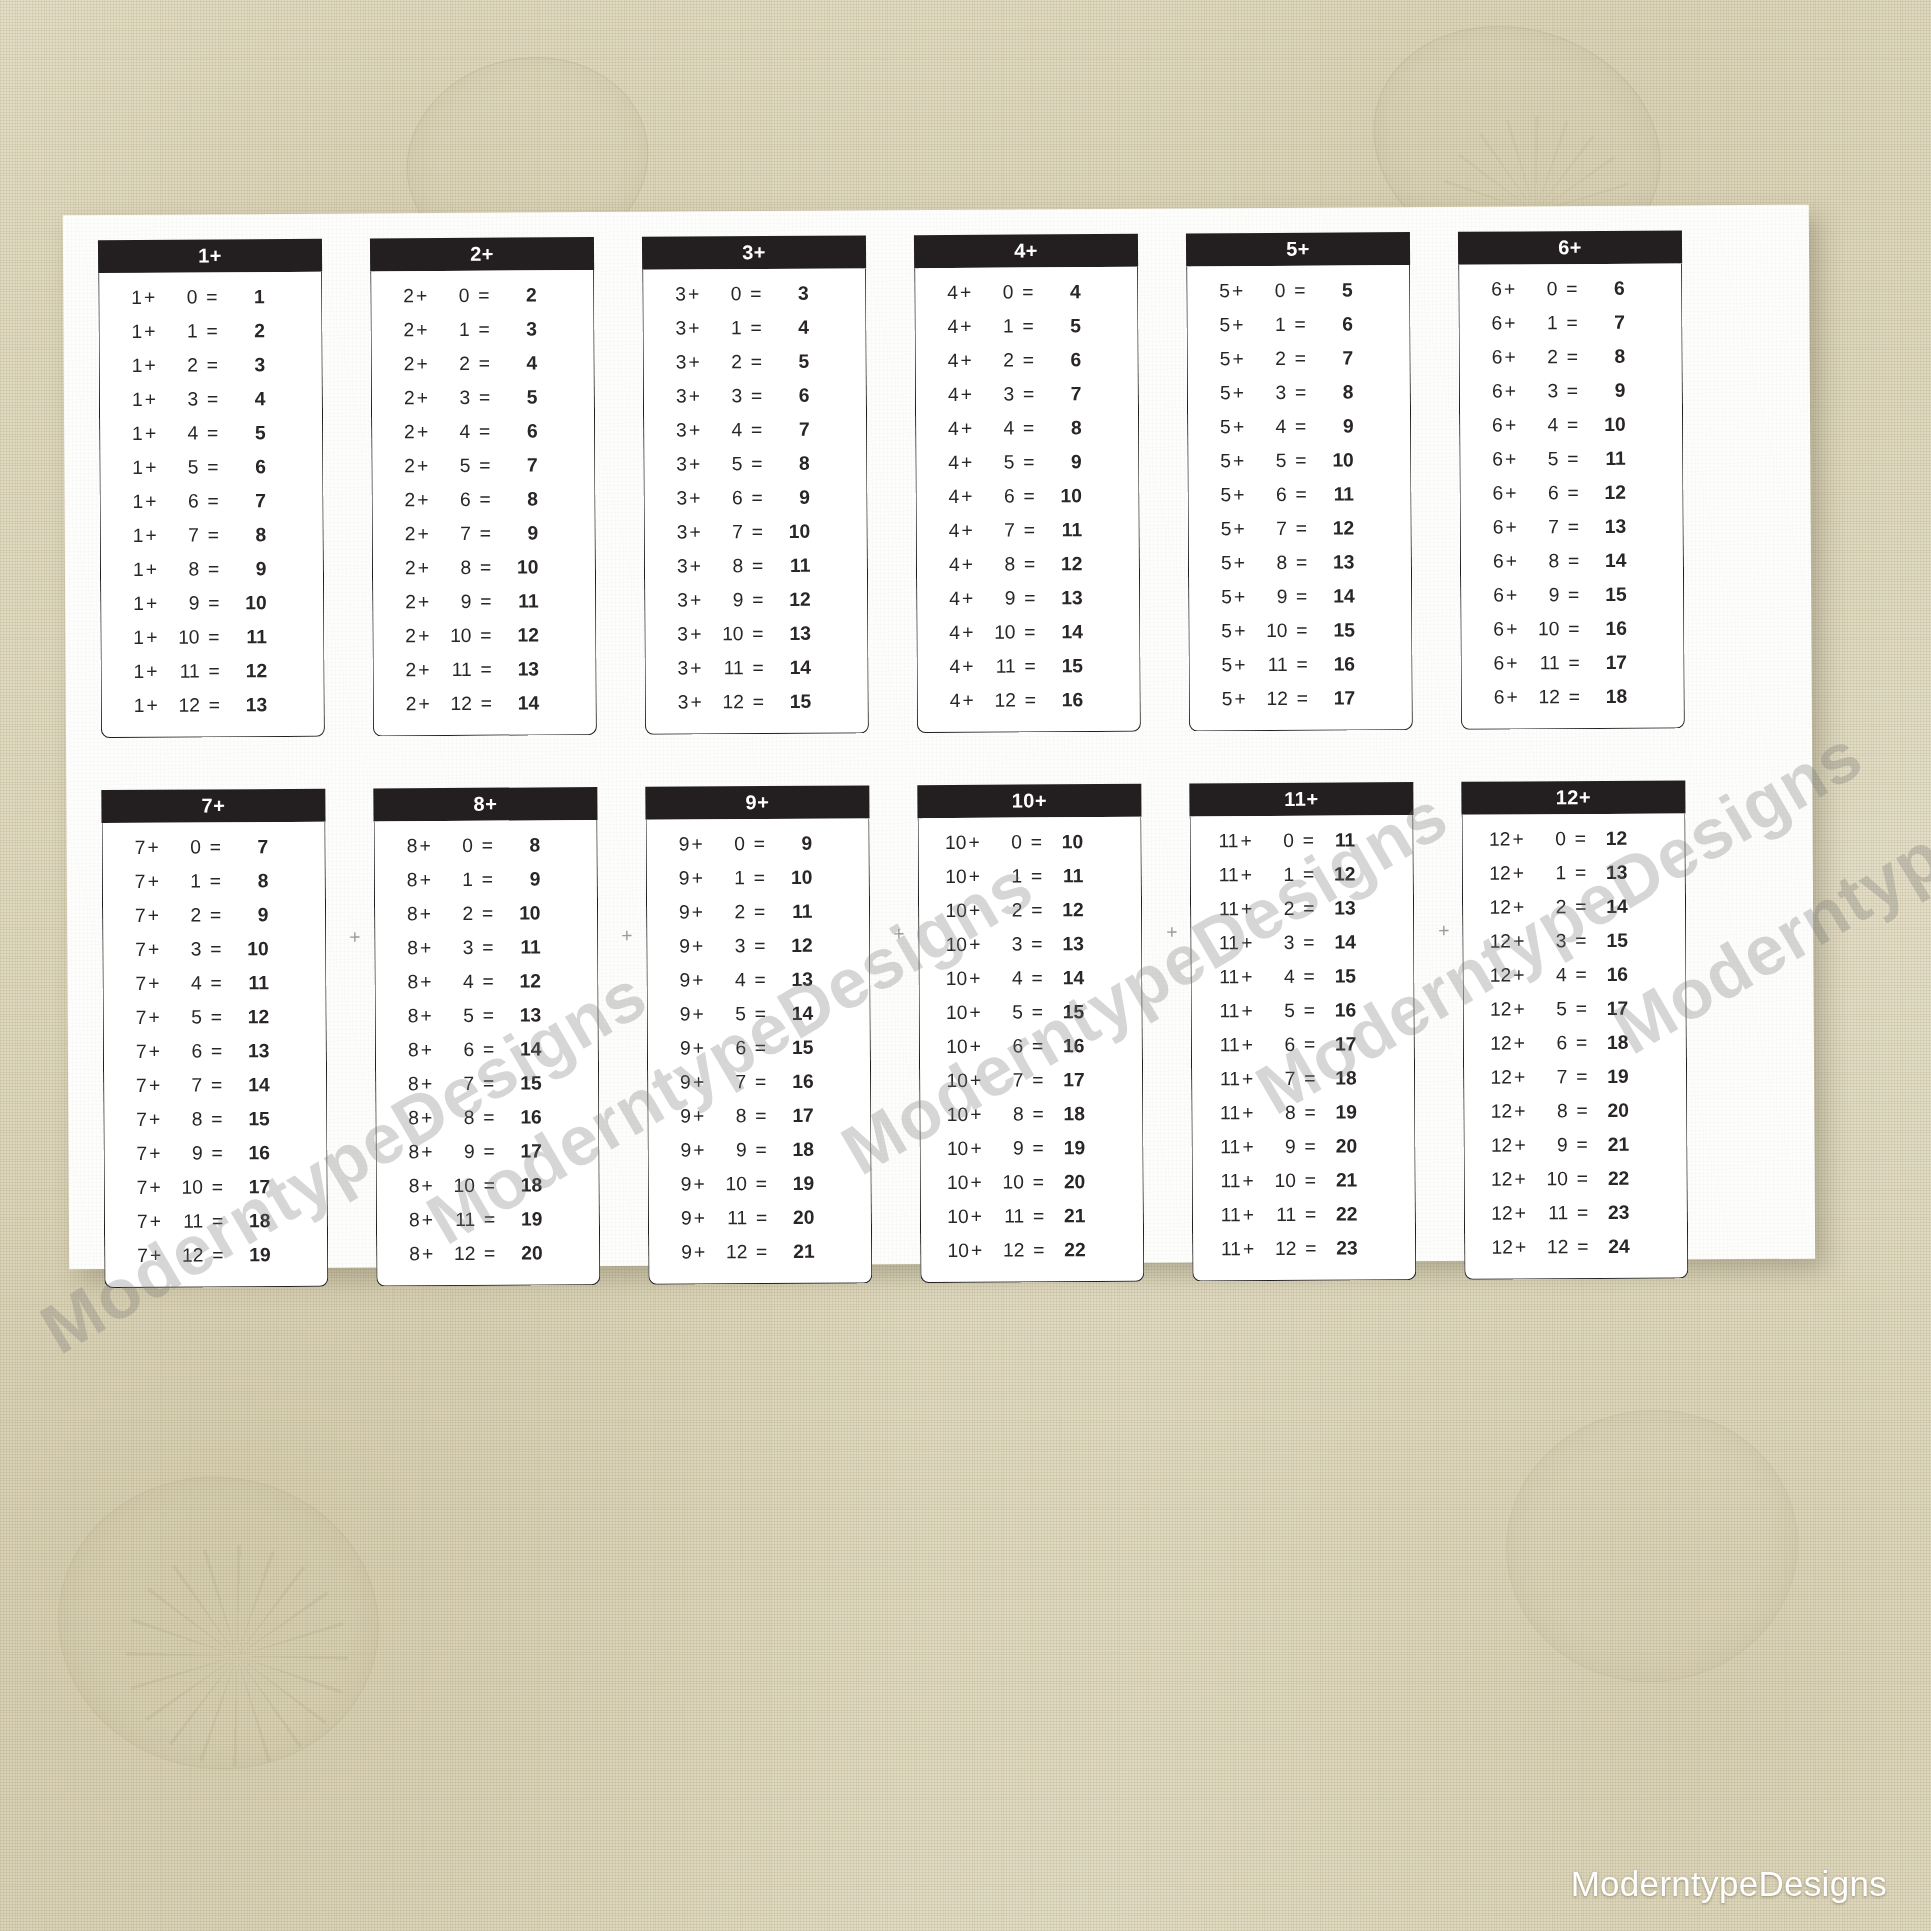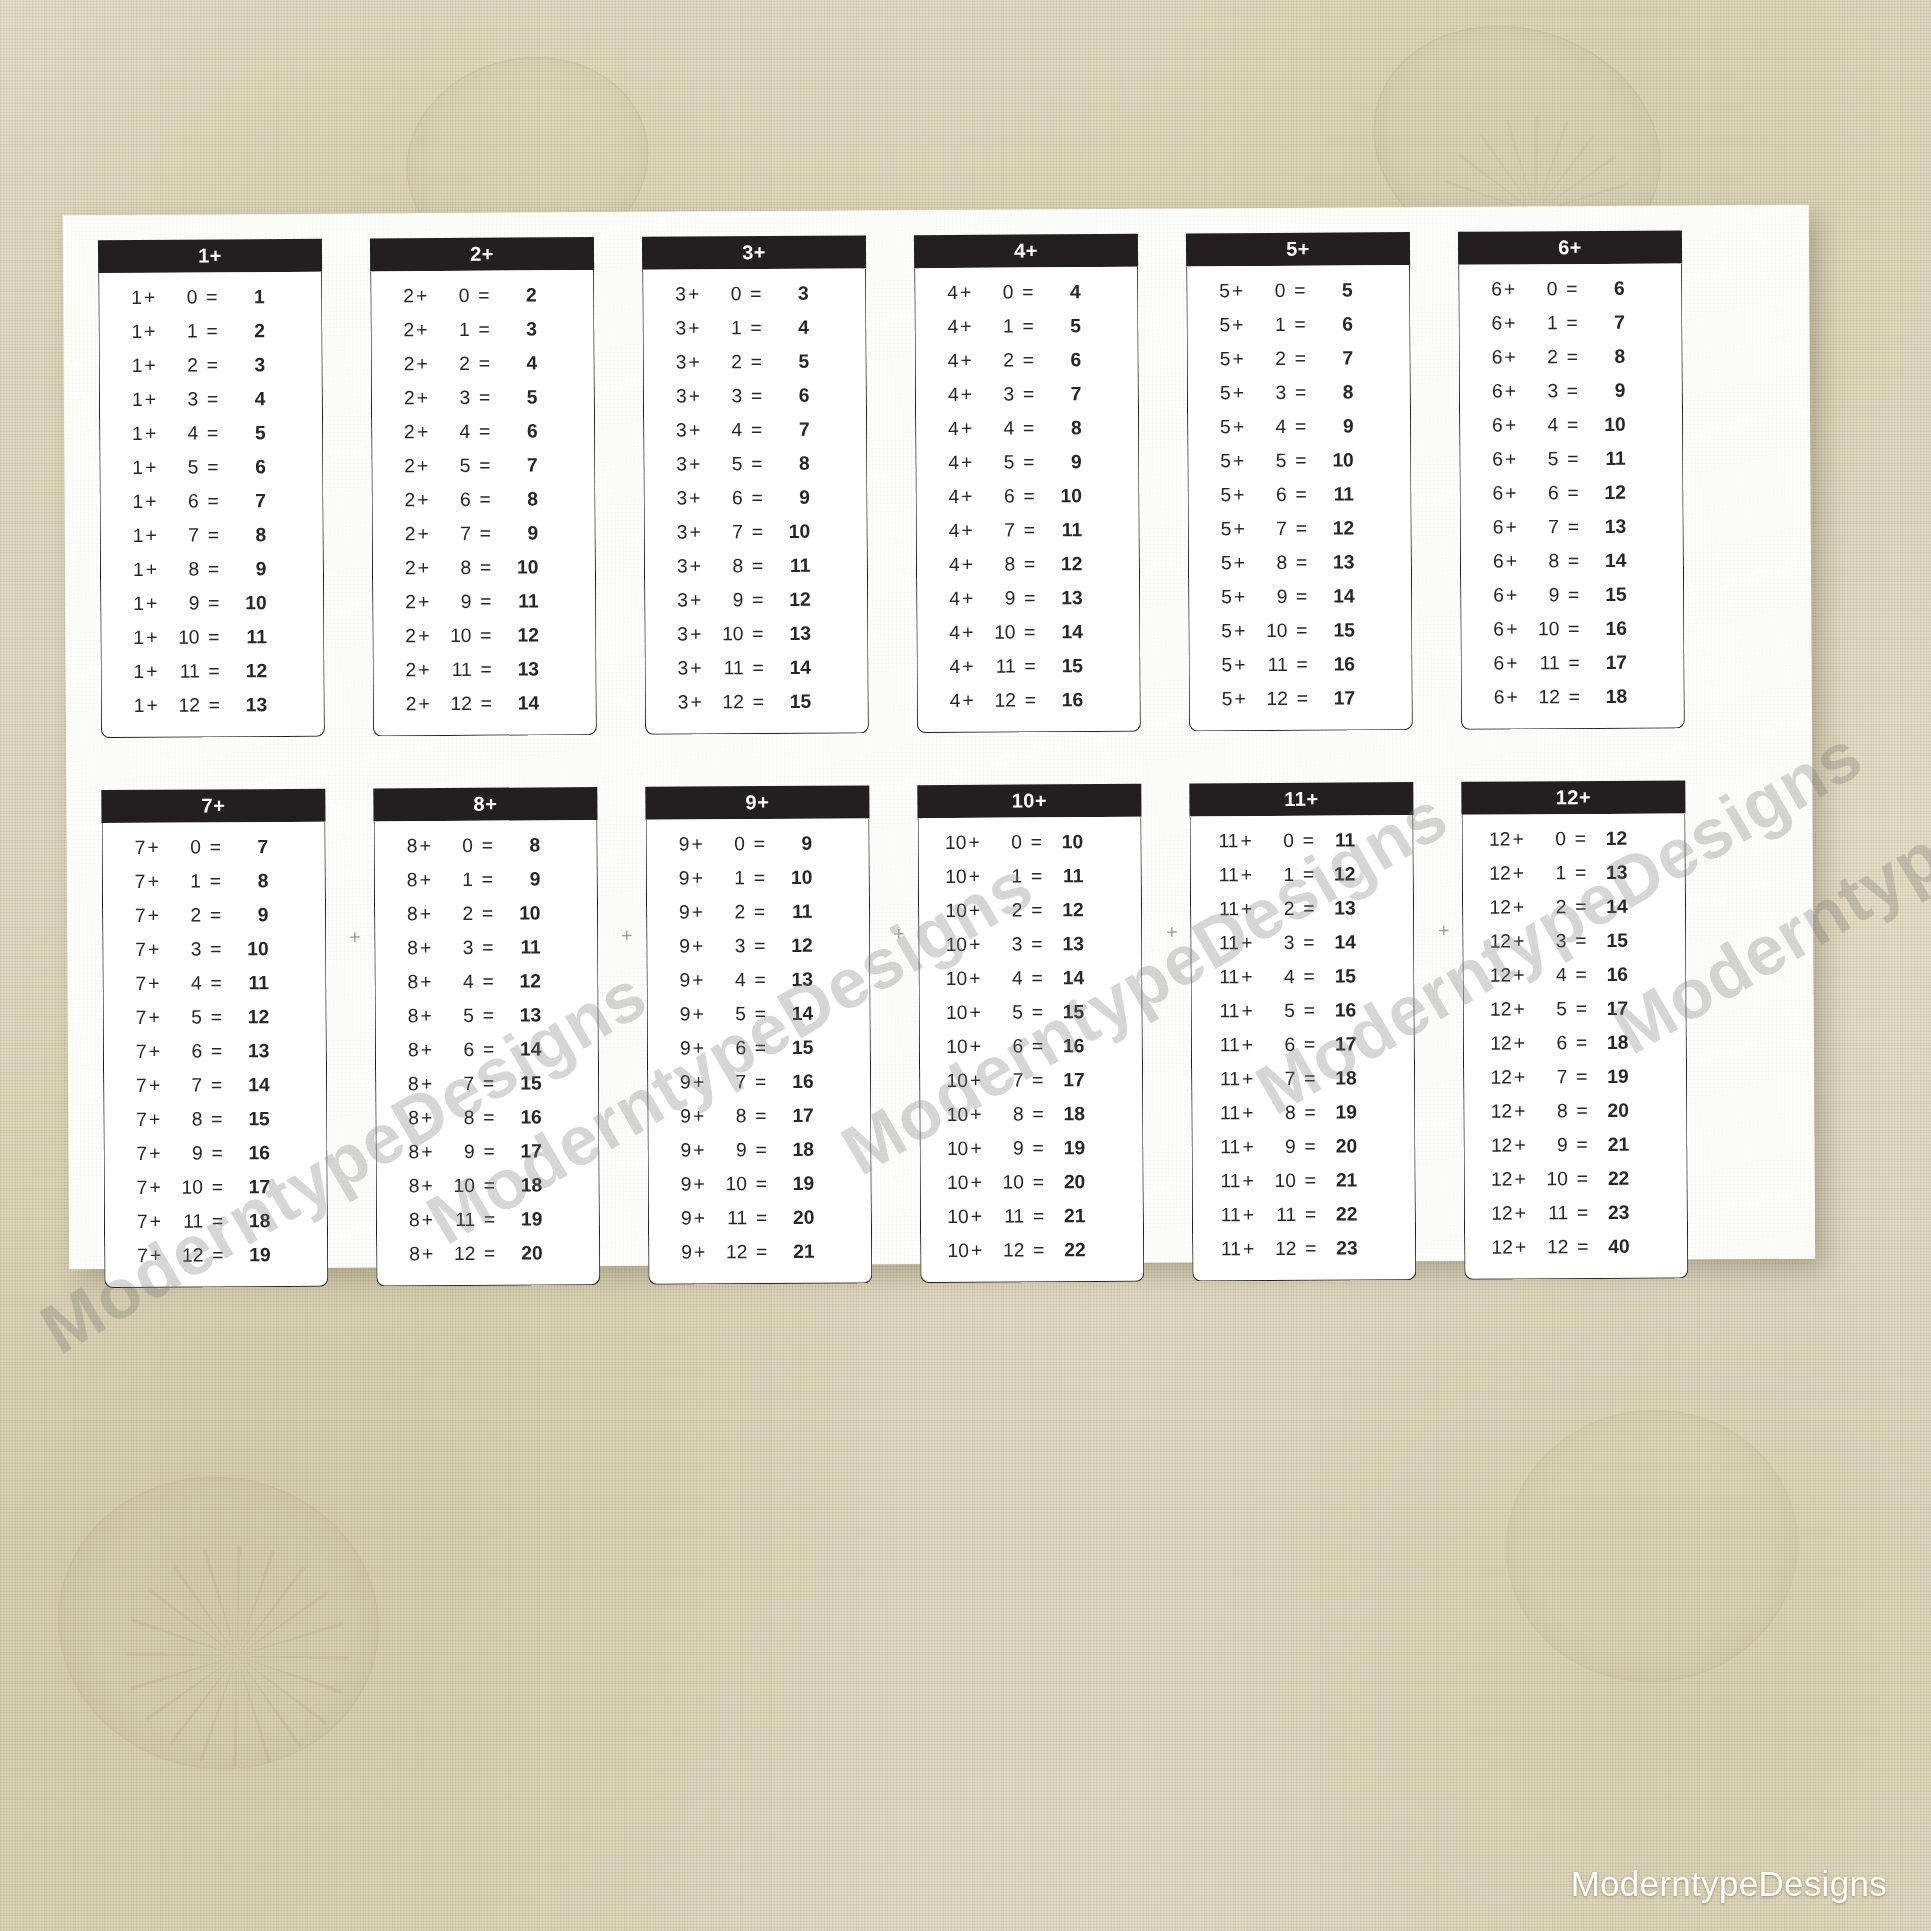--- a/index.html
+++ b/index.html
@@ -1308,21 +1308,21 @@
             <span class="op">+</span>
             <span class="b">11</span>
             <span class="eq">=</span>
             <span class="sum">23</span>
           </div>
           <div class="row">
             <span class="a">12</span>
             <span class="op">+</span>
             <span class="b">12</span>
             <span class="eq">=</span>
-            <span class="sum">40</span>
+            <span class="sum">24</span>
           </div>
         </div>
       </div>
     </div>
 
   <div class="crop" style="left:282px;  top:714px;">+</div>
   <div class="crop" style="left:554px;  top:714px;">+</div>
   <div class="crop" style="left:826px;  top:714px;">+</div>
   <div class="crop" style="left:1099px; top:714px;">+</div>
   <div class="crop" style="left:1371px; top:714px;">+</div>

